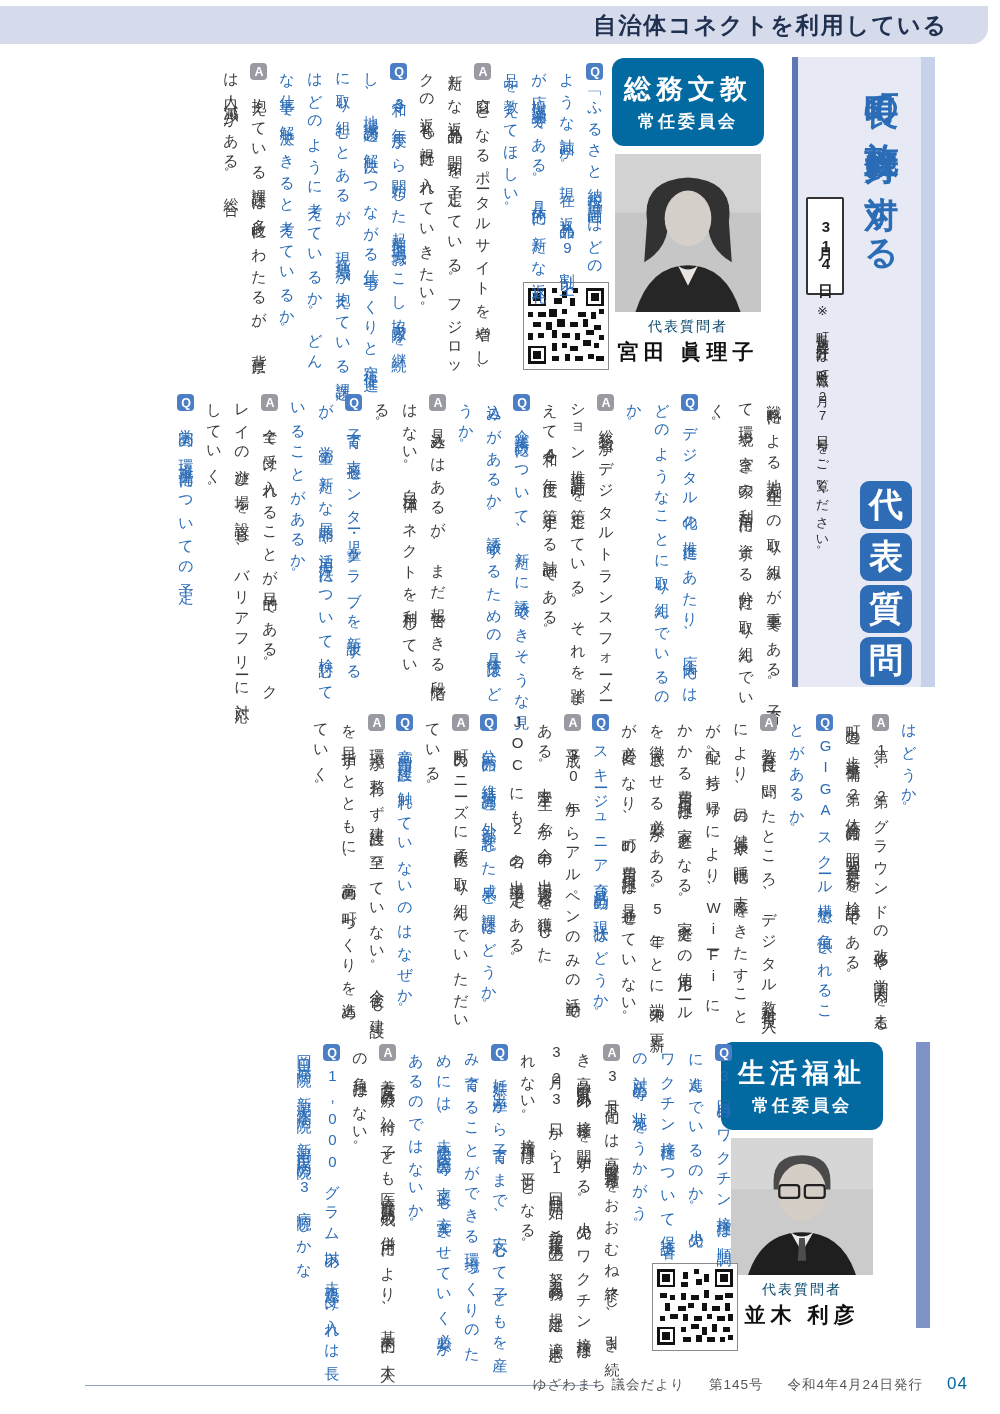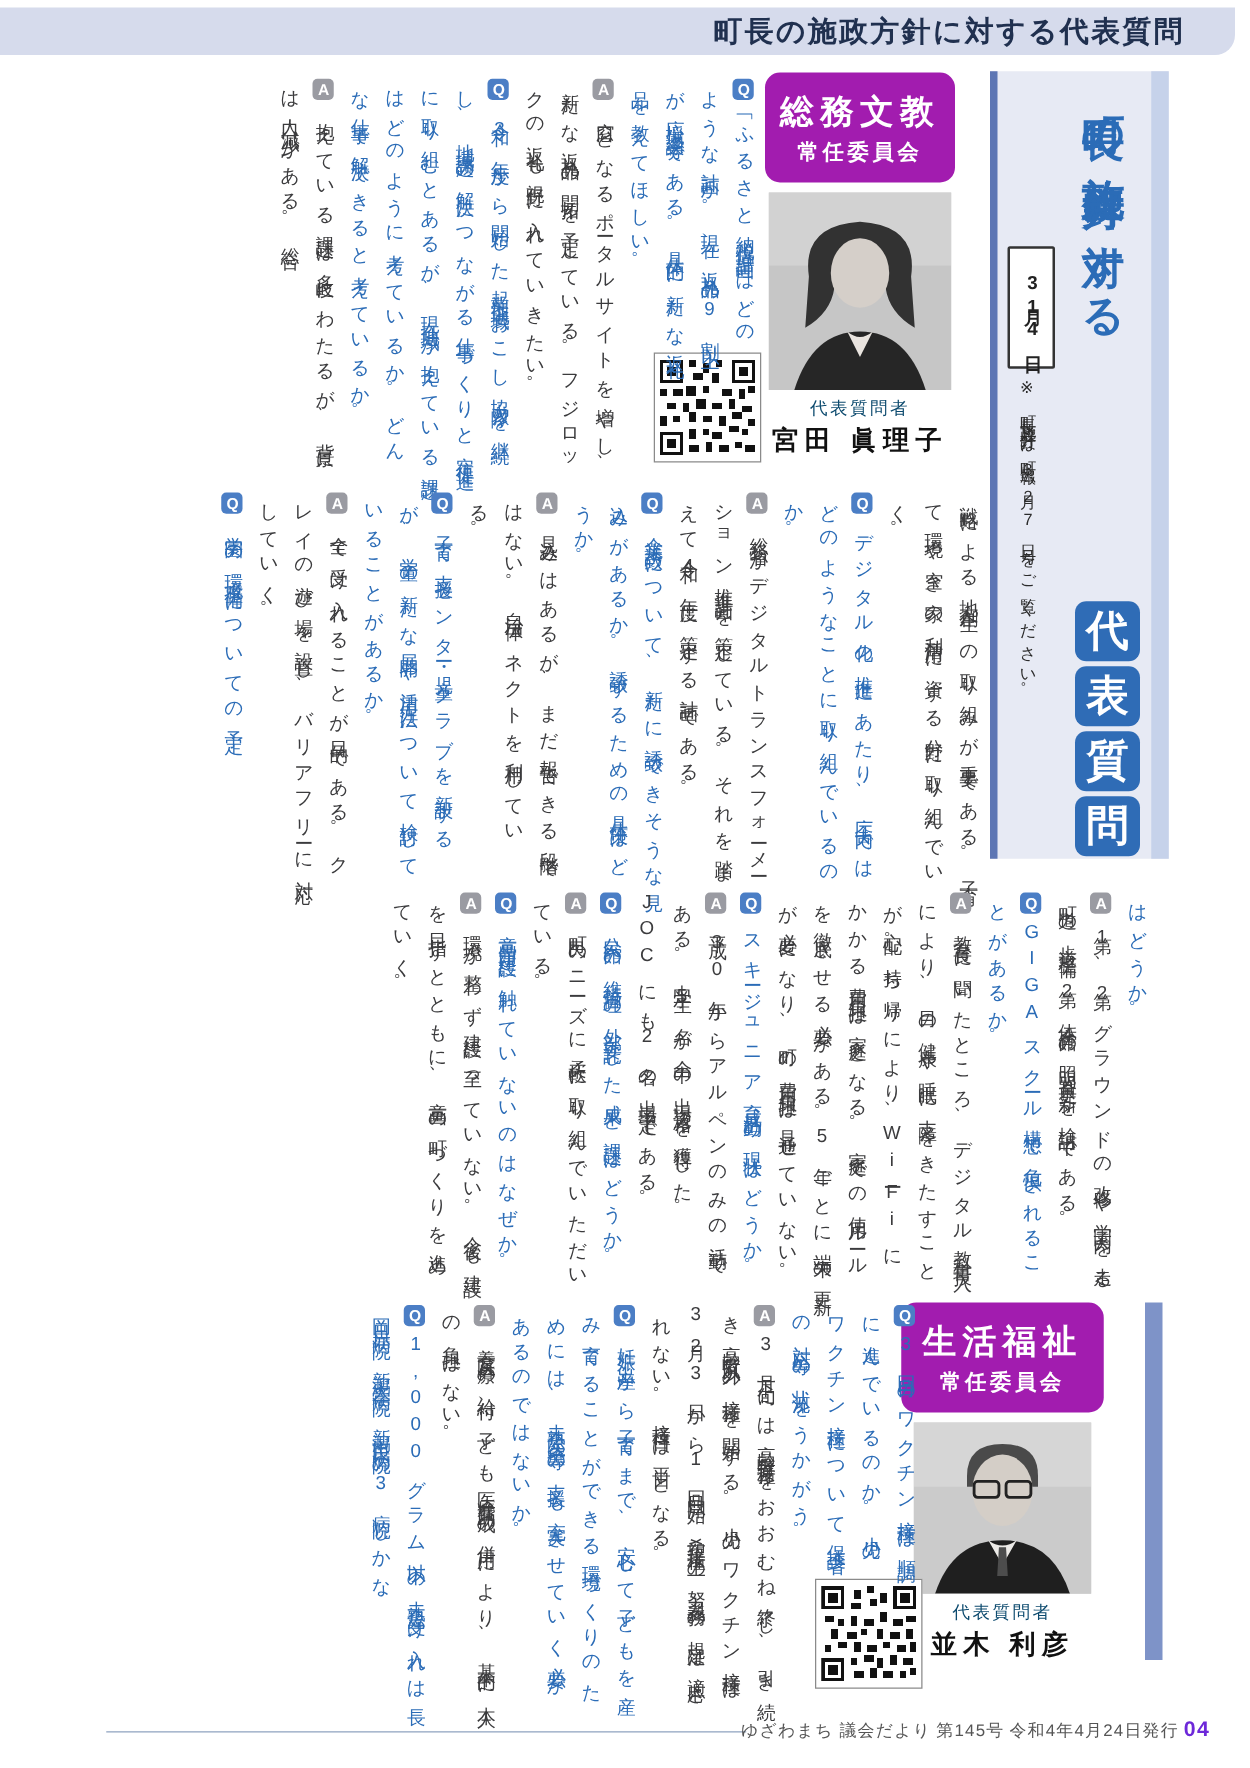--- a/index.html
+++ b/index.html
@@ -22,21 +22,21 @@
     font-weight:700;display:flex;align-items:center;justify-content:center;}
   .date-box{position:absolute;left:8px;top:140px;width:34px;height:94px;background:#fff;
     border:2px solid #333;border-radius:2px;writing-mode:vertical-rl;text-orientation:upright;
     font-size:15px;font-weight:700;color:#222;display:flex;align-items:center;justify-content:center;
     letter-spacing:1px;}
   .panel-note{position:absolute;left:15px;top:246px;writing-mode:vertical-rl;text-orientation:upright;
     font-size:13px;color:#2b2b2b;letter-spacing:3.2px;height:380px;}
 
   
   .committee{position:absolute;text-align:center;}
-  .committee .head{background:#a21caf;border-radius:12px;color:#fff;display:flex;flex-direction:column;
+  .committee .head{background:#0369a1;border-radius:12px;color:#fff;display:flex;flex-direction:column;
     align-items:center;justify-content:center;height:88px;}
   .committee .head .l1{font-size:27px;font-weight:700;letter-spacing:5px;}
   .committee .head .l2{font-size:17px;font-weight:700;letter-spacing:3px;margin-top:3px;text-align:right;}
   .committee .photo{margin:8px auto 0 auto;background:#c7c7c7;overflow:hidden;}
   .committee .cap{margin-top:6px;font-size:14px;color:#0c4a6e;letter-spacing:2px;}
   .committee .nm{margin-top:2px;font-size:21px;color:#111;font-weight:700;letter-spacing:5px;}
   .c1{left:612px;top:58px;width:152px;}
   .c1 .photo{width:146px;height:158px;}
   .c2{left:721px;top:1042px;width:162px;}
   .c2 .photo{width:142px;height:137px;}
@@ -56,31 +56,31 @@
   .band1{left:85px;top:62px;width:524px;height:320px;}
   .band2{left:85px;top:393px;width:703px;height:316px;}
   .band3{left:85px;top:713px;width:838px;height:318px;}
   .band4{left:85px;top:1043px;width:653px;height:320px;}
   .qrbox{float:right;width:86px;height:88px;background:#fff;border:1px solid #8a8a8a;
     padding:4px;box-sizing:border-box;margin:0 0 12px 12px;}
   .qrbox svg{width:100%;height:100%;display:block;}
 
   
   .footer-line{position:absolute;left:85px;top:1385px;width:512px;height:1px;background:#8fa3c0;}
-  .footer{position:absolute;right:32px;top:1374px;display:flex;align-items:baseline;gap:4px;
+  .footer{position:absolute;right:32px;top:1374px;display:flex;align-items:baseline;gap:24px;
     font-size:13.5px;color:#555;letter-spacing:1px;}
-  .footer .pg{font-size:17px;font-weight:700;color:#6d28d9;}
+  .footer .pg{font-size:17px;font-weight:400;color:#0369a1;}
 </style>
 </head>
 <body>
 
 <div class="page">
 
   <div class="header-bar">
-    <span class="t">町長の施政方針に対する代表質問</span>
+    <span class="t">自治体コネクトを利用している</span>
   </div>
 
   <div class="title-panel">
     <div class="main-title">町長の施政方針に対する</div>
     <div class="rep-boxes">
       <div class="rep-box">代</div>
       <div class="rep-box">表</div>
       <div class="rep-box">質</div>
       <div class="rep-box">問</div>
     </div>

